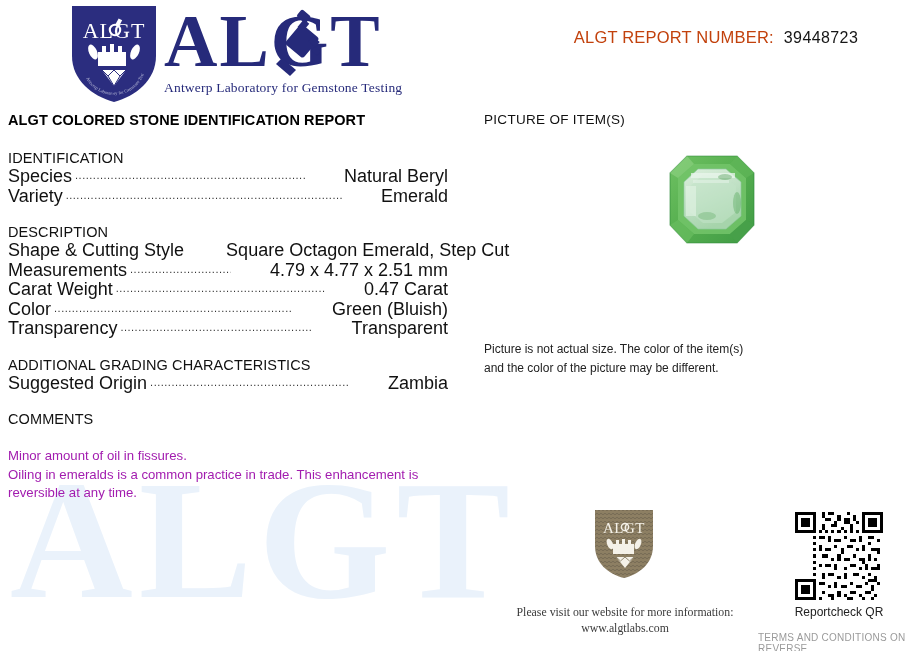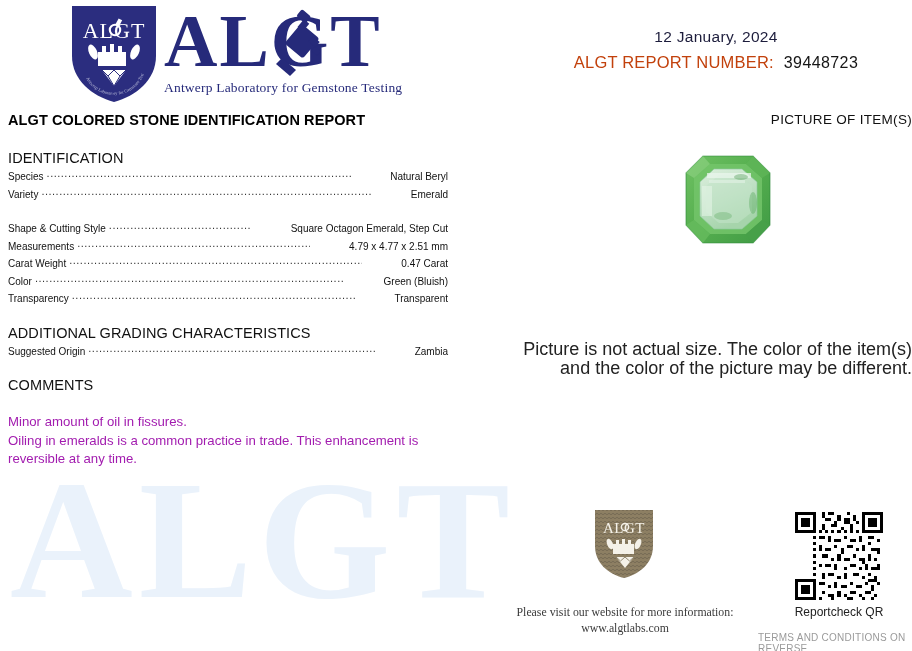--- a/index.html
+++ b/index.html
@@ -54,21 +54,21 @@
     font-size:14.5px;font-weight:700;letter-spacing:.1px;
     color:#000000;margin:0 0 22px 0;
   }
   .section-head{
     font-size:14.5px;font-weight:400;letter-spacing:.1px;
     color:#111;margin:0 0 2px 0;
   }
   .section{margin:0 0 17px 0;}
   .row{
     display:flex;align-items:baseline;
-    font-size:10px;color:#111;line-height:17.5px;
+    font-size:18px;color:#111;line-height:17.5px;
     white-space:nowrap;
   }
   .row .label{flex:0 0 auto;}
   .row .leader{
     flex:1 1 auto;margin:0 3px;
     overflow:hidden;
     position:relative;top:-3px;
     color:#333;
     letter-spacing:.5px;
     font-size:11px;
@@ -78,28 +78,28 @@
     display:block;white-space:nowrap;
   }
   .row .value{flex:0 0 auto;padding-left:36px;}
 
   .comments-body{
     font-size:13.2px;line-height:18.5px;color:#a21caf;margin-top:20px;
   }
   .comments-body div{white-space:nowrap;}
 
   
-  .right-col{position:absolute;left:500px;top:112px;width:412px;z-index:2;text-align:right;}
+  .right-col{position:absolute;left:484px;top:112px;width:412px;z-index:2;text-align:left;}
   .pic-title{font-size:13.5px;color:#111;letter-spacing:.3px;margin:0;}
 
   .gem-area{position:relative;width:412px;height:185px;margin-top:18px;}
   .gem{position:absolute;left:183px;top:8px;width:90px;height:94px;}
 
   .pic-note{
-    font-size:18px;color:#222;line-height:19px;margin-top:10px;
+    font-size:12px;color:#222;line-height:19px;margin-top:10px;
   }
 
   
   .footer-logo{position:absolute;left:592px;top:508px;width:64px;height:72px;z-index:2;}
   .footer-web{
     position:absolute;left:460px;top:604px;width:330px;text-align:center;z-index:2;
     font-size:11.8px;color:#3a3a3a;line-height:16px;font-family:Liberation Serif, serif;
   }
   .qr-block{position:absolute;left:789px;top:512px;width:100px;z-index:2;text-align:center;}
   .qr-code{width:88px;height:88px;display:block;margin:0 auto;background:#fff;}
@@ -151,21 +151,20 @@
             <rect x="26" y="20" width="24" height="26" rx="3" transform="rotate(40 38 33)"></rect>
             <rect x="46" y="30" width="9" height="7" transform="rotate(40 50 33)"></rect>
             <rect x="48" y="40" width="8" height="6" transform="rotate(40 52 43)"></rect>
             <path d="M18 50 L32 62 L26 68 L12 56 Z"></path>
           </g>
         </svg>
       </div>
     </div>
 
     <div class="hdr-right">
-      <div class="hdr-date">12 January, 2024</div>
       <div class="hdr-num-row">
         <span class="hdr-num-label">ALGT REPORT NUMBER:</span>
         <span class="hdr-num-value">39448723</span>
       </div>
     </div>
   </div>
 
   <div class="left-col">
     <div class="report-title">ALGT COLORED STONE IDENTIFICATION REPORT</div>
 
@@ -177,20 +176,21 @@
         <span class="value">Natural Beryl</span>
       </div>
       <div class="row">
         <span class="label">Variety</span>
         <span class="leader"></span>
         <span class="value">Emerald</span>
       </div>
     </div>
 
     <div class="section">
+      <div class="section-head">DESCRIPTION</div>
       <div class="row">
         <span class="label">Shape &amp; Cutting Style</span>
         <span class="leader"></span>
         <span class="value">Square Octagon Emerald, Step Cut</span>
       </div>
       <div class="row">
         <span class="label">Measurements</span>
         <span class="leader"></span>
         <span class="value">4.79 x 4.77 x 2.51 mm</span>
       </div>

